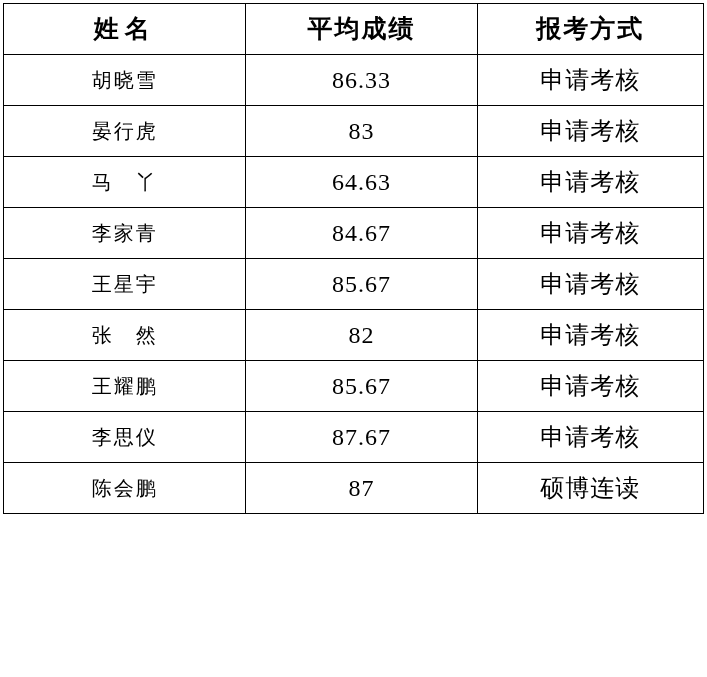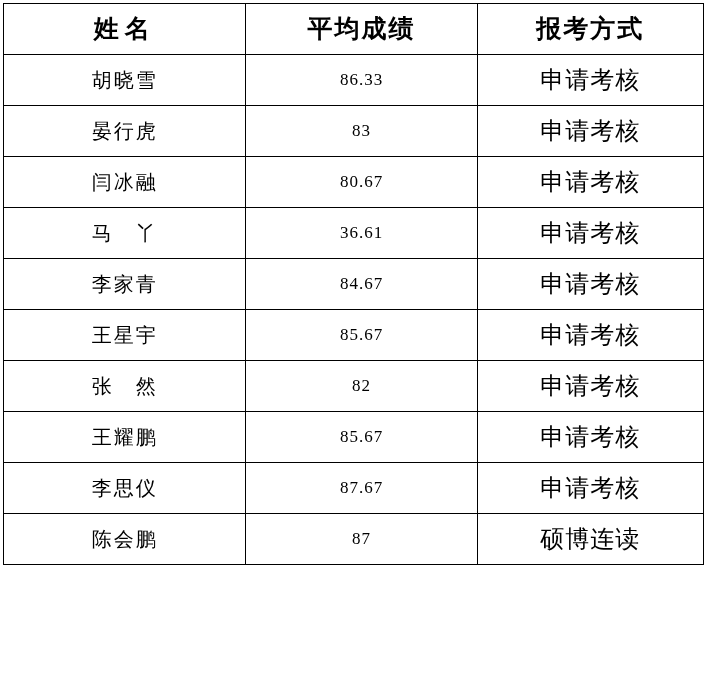--- a/index.html
+++ b/index.html
@@ -44,21 +44,21 @@
     font-size: 25px;
     letter-spacing: 2px;
   }
   .hdr-cell.name { letter-spacing: 6px; }
   .name-cell {
     font-size: 20px;
     letter-spacing: 2px;
   }
   .score-cell {
     font-family: "Liberation Serif", "DejaVu Serif", serif;
-    font-size: 17px;
+    font-size: 24px;
     letter-spacing: 1px;
   }
   .mode-cell {
     font-size: 24px;
     letter-spacing: 1px;
   }
 </style>
 </head>
 <body>
 
@@ -79,27 +79,22 @@
         <td class="name-cell">胡晓雪</td>
         <td class="score-cell">86.33</td>
         <td class="mode-cell">申请考核</td>
       </tr>
       <tr>
         <td class="name-cell">晏行虎</td>
         <td class="score-cell">83</td>
         <td class="mode-cell">申请考核</td>
       </tr>
       <tr>
-        <td class="name-cell">闫冰融</td>
-        <td class="score-cell">80.67</td>
-        <td class="mode-cell">申请考核</td>
-      </tr>
-      <tr>
         <td class="name-cell">马　丫</td>
-        <td class="score-cell">36.61</td>
+        <td class="score-cell">64.63</td>
         <td class="mode-cell">申请考核</td>
       </tr>
       <tr>
         <td class="name-cell">李家青</td>
         <td class="score-cell">84.67</td>
         <td class="mode-cell">申请考核</td>
       </tr>
       <tr>
         <td class="name-cell">王星宇</td>
         <td class="score-cell">85.67</td>

